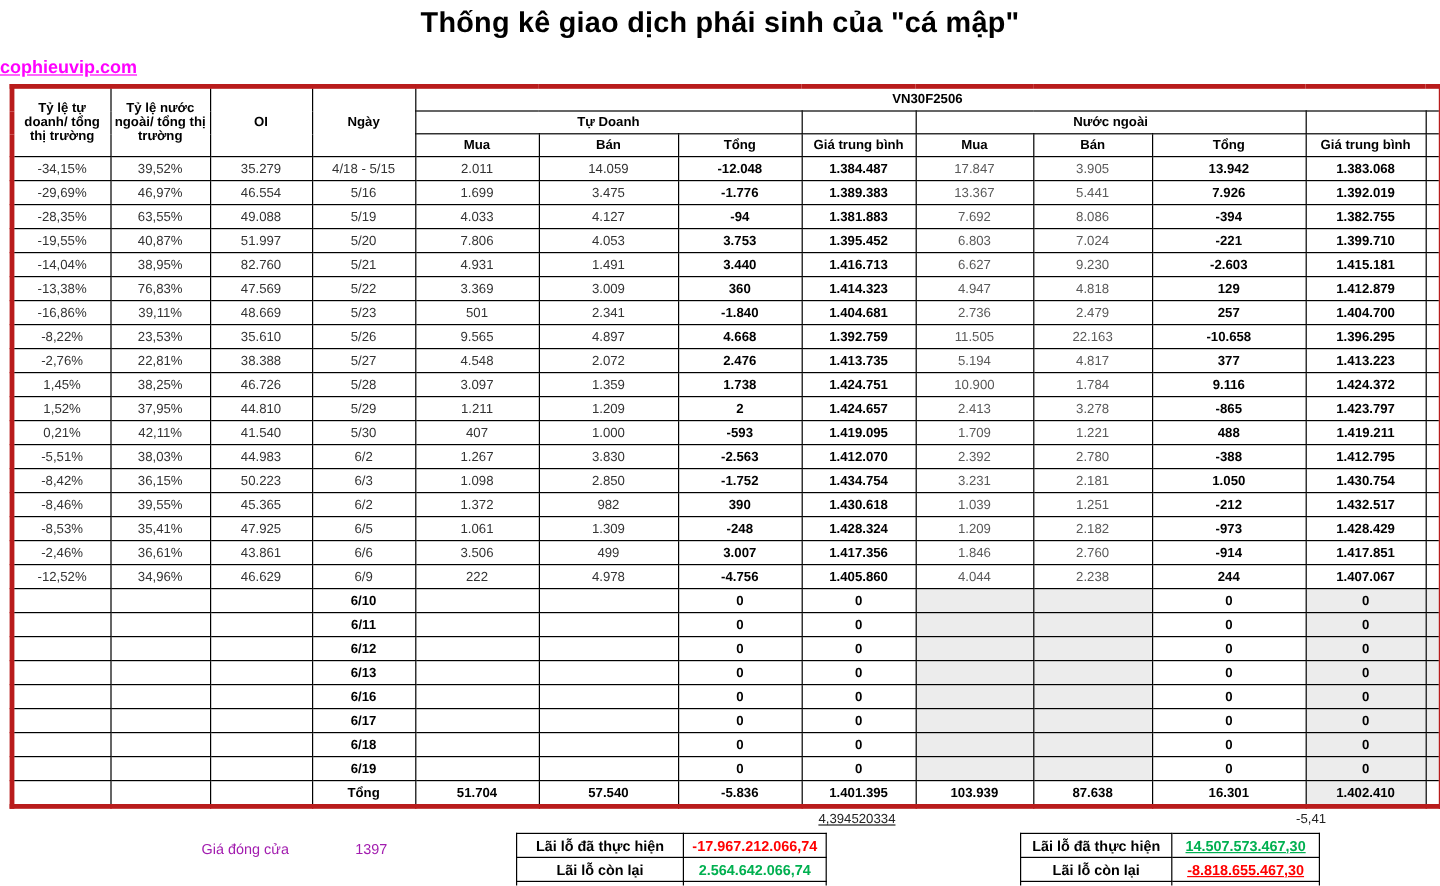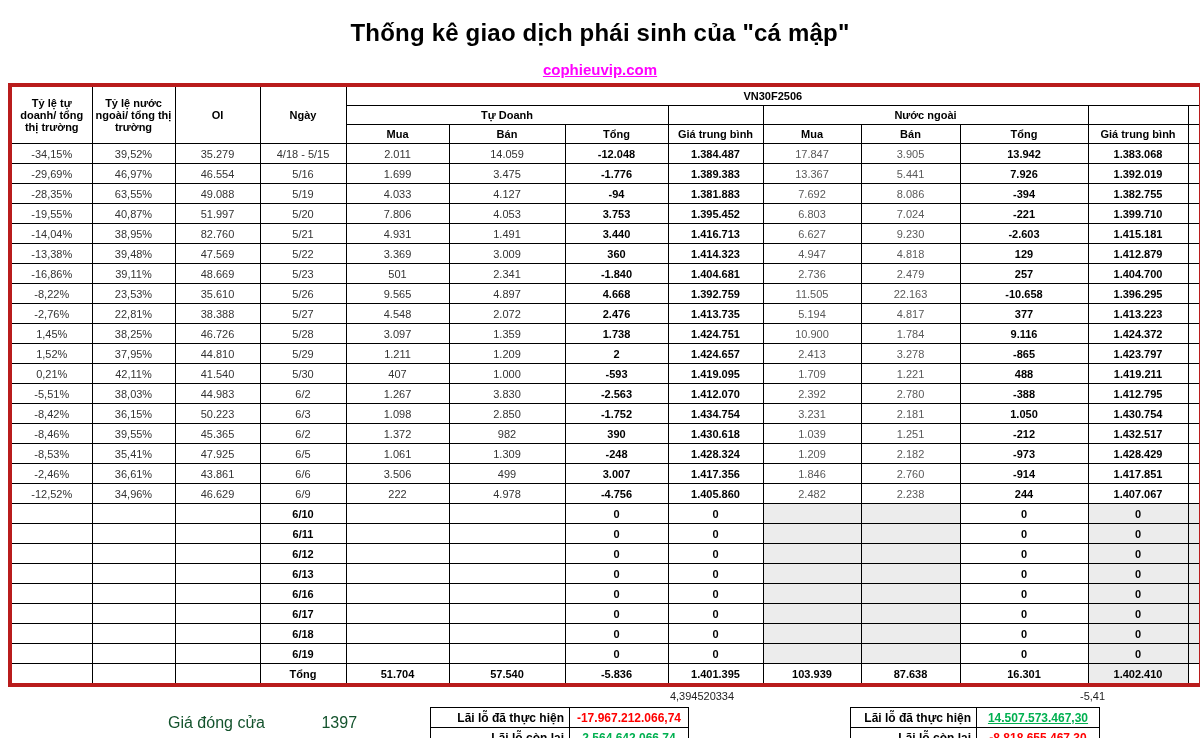--- a/index.html
+++ b/index.html
@@ -1,38 +1,38 @@
 <!DOCTYPE html>
 <html><head>
 <meta charset="utf-8">
 <style>
   html,body{margin:0;padding:0;background:#fff;font-family:"Liberation Sans",sans-serif;color:#000;}
   .page{width:1200px;height:738px;position:relative;overflow:hidden;}
-  .title{font-size:24px;font-weight:bold;text-align:center;margin-top:19px;letter-spacing:.2px;}
-  .link-row{text-align:center;margin-top:14px;margin-bottom:4px;}
+  .title{font-size:24px;font-weight:bold;text-align:center;margin-top:6px;letter-spacing:.2px;}
+  .link-row{text-align:left;margin-top:14px;margin-bottom:4px;}
   .link-row a{color:#ff00ff;font-weight:bold;font-size:15px;text-decoration:underline;cursor:pointer;}
   table.t{border-collapse:collapse;table-layout:fixed;width:1191px;margin-left:8px;font-size:11px;border:4px solid #b91c1c;}
   table.t th,table.t td{border:1px solid #000;height:19px;padding:0 2px;text-align:center;overflow:hidden;white-space:nowrap;vertical-align:middle;}
   table.t thead th{font-weight:bold;font-size:11px;line-height:12px;height:18px;}
   table.t thead th.hw{white-space:normal;}
   td.reg{color:#333;}
   td.dim{color:#595959;}
   td.b{font-weight:bold;color:#000;}
   td.mag{color:#ff00ff;}
   td.g{background:#ececec;}
   tr.total td{font-weight:bold;color:#000;}
   .footer{position:relative;width:1200px;height:100px;}
   .note{position:absolute;top:3px;font-size:11px;color:#222;}
-  .note-td{left:646px;width:112px;text-align:center;}
+  .note-td{left:682px;width:112px;text-align:left;text-decoration:underline;}
   .note-nn{left:1080px;width:75px;}
-  .closing{position:absolute;left:168px;top:27px;font-size:16px;color:#14532d;text-align:right;}
+  .closing{position:absolute;left:168px;top:27px;font-size:12px;color:#a21caf;text-align:right;}
   .closing .val{margin-left:52px;}
   table.plbox{position:absolute;top:20px;border-collapse:collapse;font-size:12px;}
   table.plbox td{border:1px solid #000;height:19px;padding:0 5px;font-weight:bold;white-space:nowrap;}
-  table.plbox td.lbl{text-align:right;}
+  table.plbox td.lbl{text-align:center;}
   table.plbox td.val{text-align:center;}
   .box-td{left:430px;}
   .box-td td.lbl{width:128px;}
   .box-td td.val{width:108px;}
   .box-nn{left:850px;}
   .box-nn td.lbl{width:115px;}
   .box-nn td.val{width:112px;text-decoration:underline;}
   .red{color:#ff0000;}
   .green{color:#00b050;}
 </style>
@@ -161,21 +161,21 @@
           <td class="b">3.440</td>
           <td class="b">1.416.713</td>
           <td class="dim">6.627</td>
           <td class="dim">9.230</td>
           <td class="b">-2.603</td>
           <td class="b">1.415.181</td>
           <td></td>
         </tr>
         <tr>
           <td class="reg">-13,38%</td>
-          <td class="reg">39,48%</td>
+          <td class="reg">76,83%</td>
           <td class="reg">47.569</td>
           <td class="reg">5/22</td>
           <td class="reg">3.369</td>
           <td class="reg">3.009</td>
           <td class="b">360</td>
           <td class="b">1.414.323</td>
           <td class="dim">4.947</td>
           <td class="dim">4.818</td>
           <td class="b">129</td>
           <td class="b">1.412.879</td>
@@ -348,21 +348,21 @@
         </tr>
         <tr>
           <td class="reg">-12,52%</td>
           <td class="reg">34,96%</td>
           <td class="reg">46.629</td>
           <td class="reg">6/9</td>
           <td class="reg">222</td>
           <td class="reg">4.978</td>
           <td class="b">-4.756</td>
           <td class="b">1.405.860</td>
-          <td class="dim">2.482</td>
+          <td class="dim">4.044</td>
           <td class="dim">2.238</td>
           <td class="b">244</td>
           <td class="b">1.407.067</td>
           <td></td>
         </tr>
         <tr>
           <td class="reg"></td>
           <td class="reg"></td>
           <td class="reg"></td>
           <td class="b">6/10</td>

